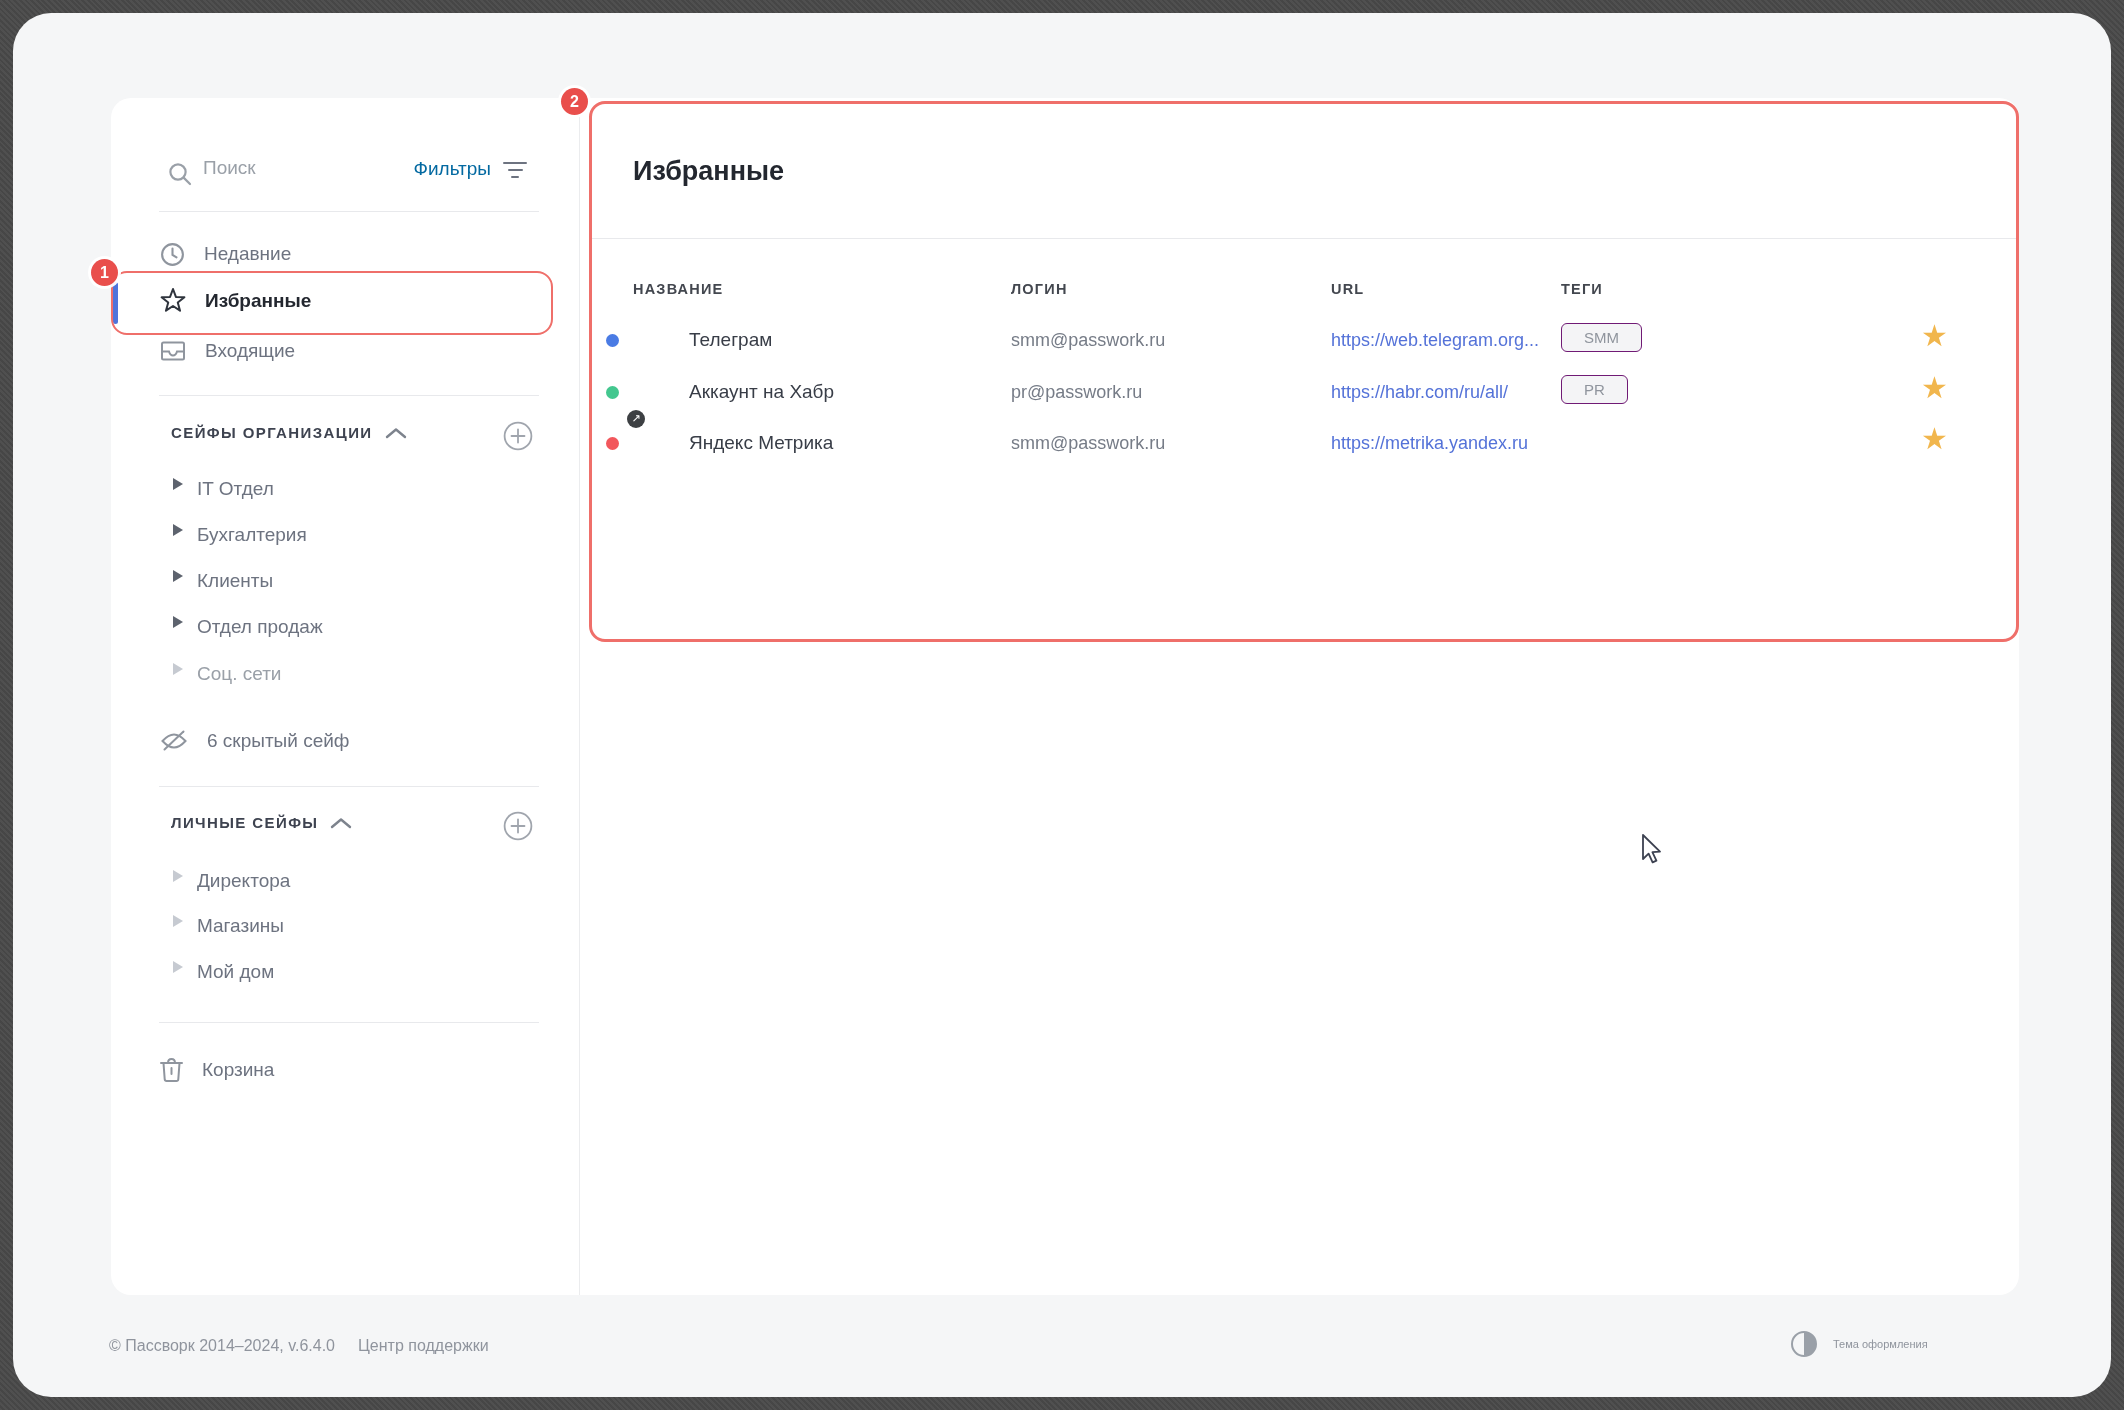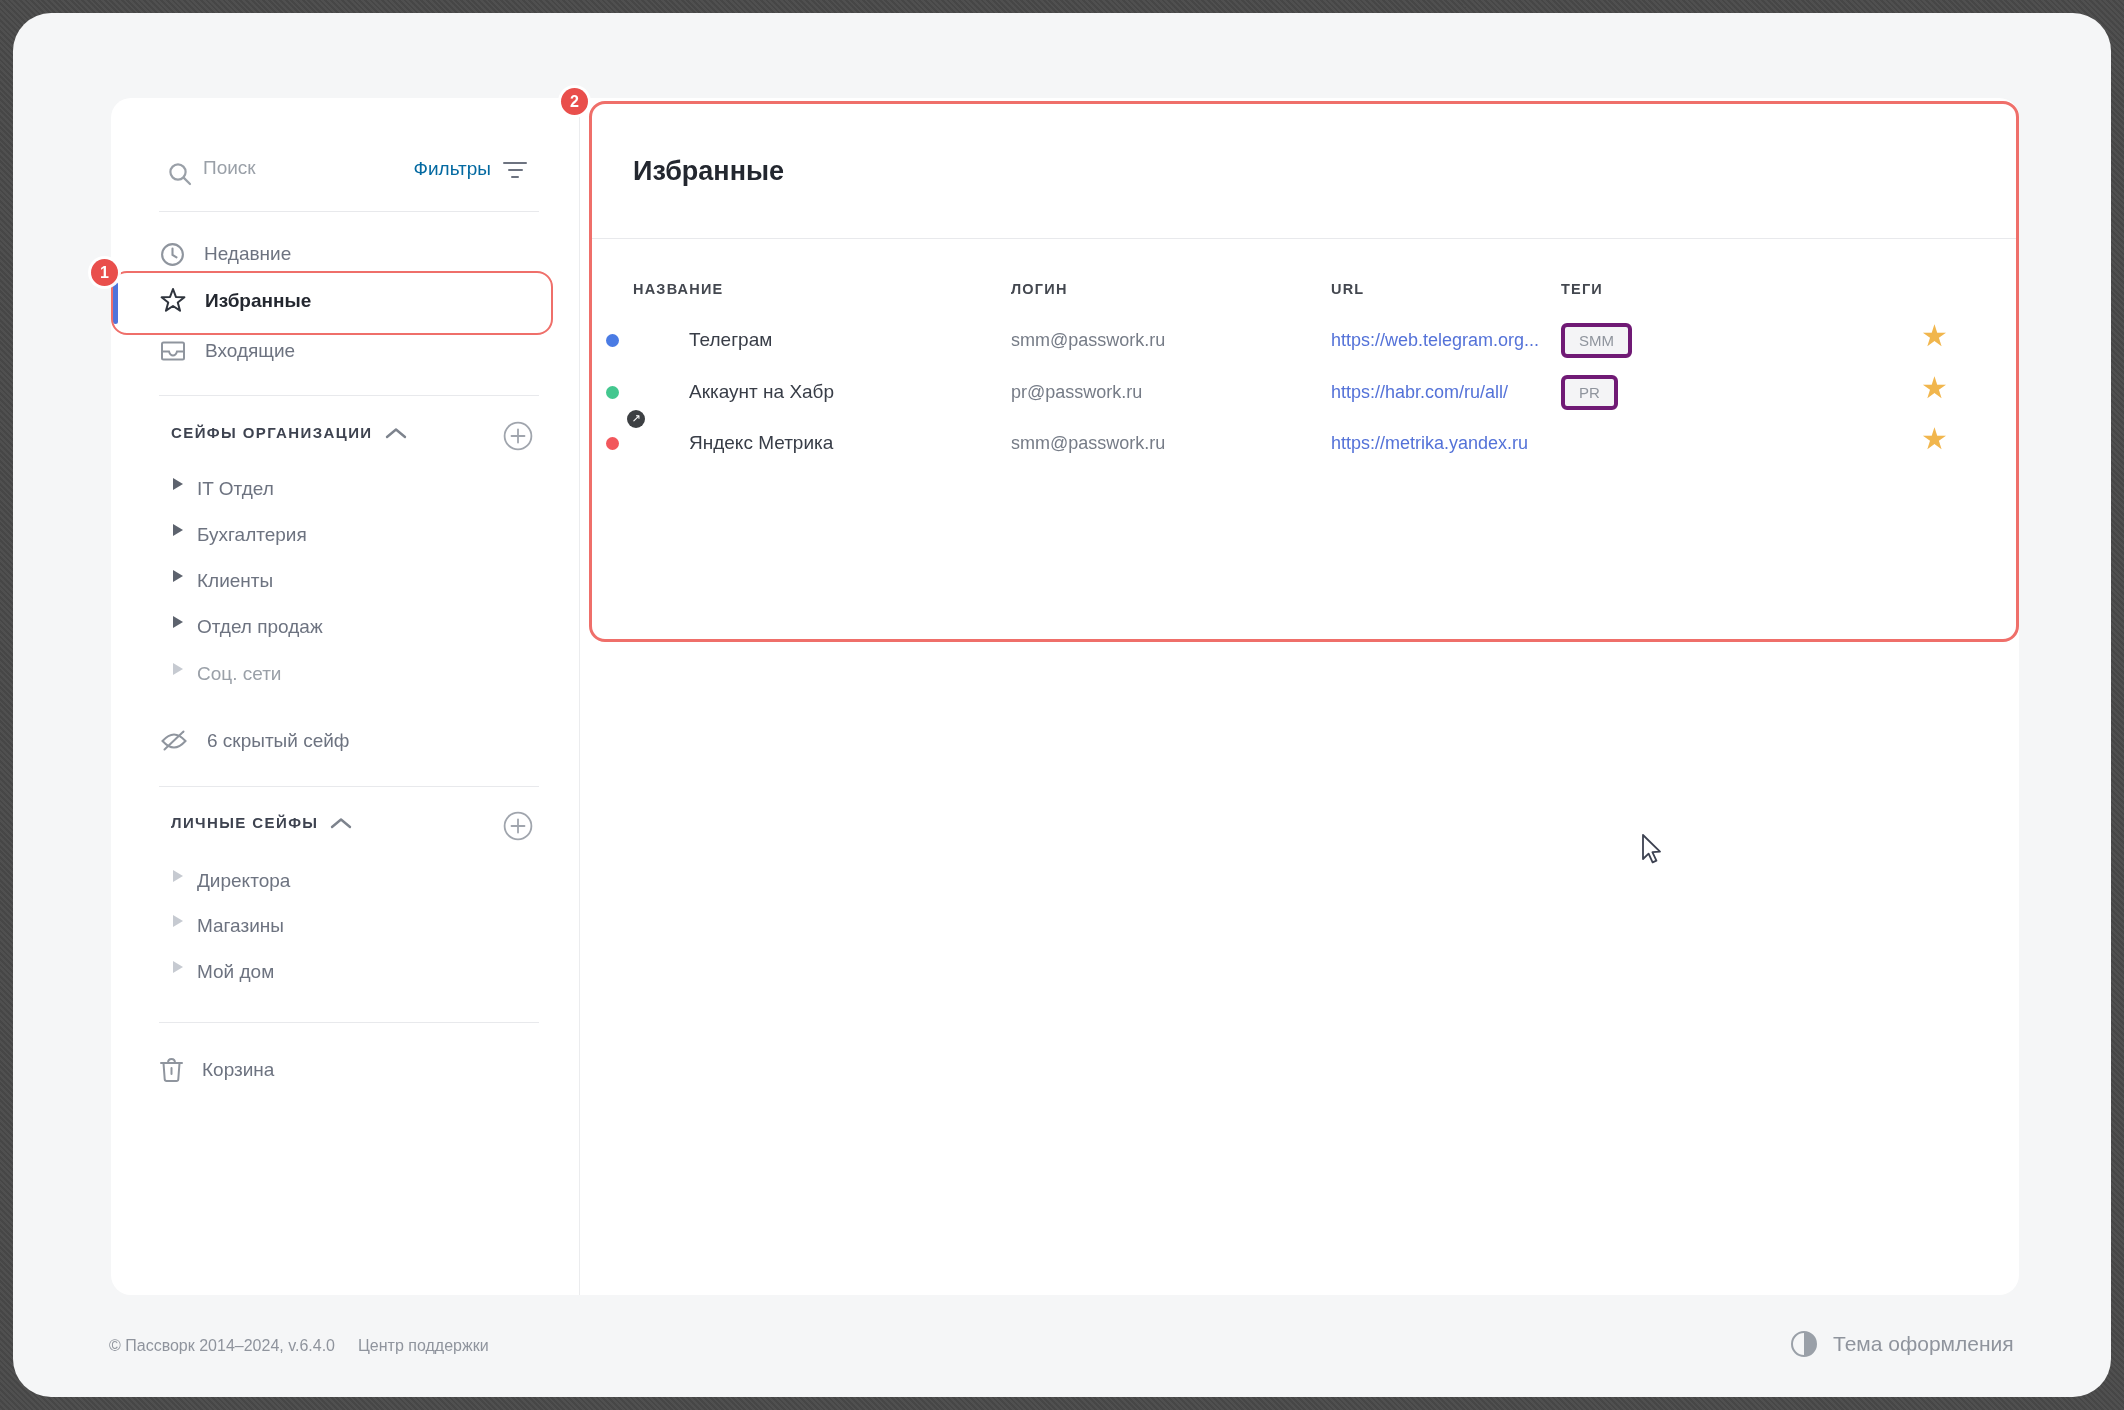--- a/index.html
+++ b/index.html
@@ -61,21 +61,21 @@
   
   .main-box{position:absolute;left:478px;top:3px;width:1427px;height:538px;}
   .main-title{position:absolute;left:44px;top:55px;font-size:27px;font-weight:700;color:#23272f;}
   .tbl-head{position:absolute;top:180px;font-size:14.5px;font-weight:700;letter-spacing:1.2px;color:#43474f;}
   .row{position:absolute;left:0;width:100%;height:48px;cursor:pointer;}
   .dot{position:absolute;left:17px;top:17px;width:13px;height:13px;border-radius:50%;}
   .svc-icon{position:absolute;left:42px;top:5px;width:37px;height:37px;}
   .cell-name{position:absolute;left:100px;top:12px;font-size:19px;color:#383d47;}
   .cell-login{position:absolute;left:422px;top:13px;font-size:18px;color:#767c87;}
   .cell-url{position:absolute;left:742px;top:13px;font-size:18px;color:#5472d8;cursor:pointer;}
-  .chip{position:absolute;left:972px;top:6px;padding:5px 14px;border:4px solid #701a75;border-radius:6px;
+  .chip{position:absolute;left:972px;top:6px;padding:5px 22px;border:1px solid #701a75;border-radius:6px;
     background:#f4f4f6;font-size:15px;color:#8f949d;cursor:pointer;}
   .fav-star{position:absolute;left:1332px;top:4px;font-size:30px;line-height:30px;color:#f1b64d;
     font-family:"DejaVu Sans",sans-serif;cursor:pointer;}
   
   .tg{width:37px;height:37px;border-radius:50%;background:linear-gradient(180deg,#45b8e8,#2a96cf);position:relative;}
   .habr{width:37px;height:37px;border-radius:9px;background:#5f90aa;position:relative;}
   .metrika{width:37px;height:37px;border-radius:50%;position:relative;
     background:conic-gradient(#ffd43b 0deg 160deg,#ffffff 160deg 206deg,#3567d9 206deg 360deg);}
   .metrika-badge{position:absolute;left:-4px;bottom:-3px;width:18px;height:18px;border-radius:50%;
     background:#3d4043;color:#fff;font-size:11px;line-height:18px;text-align:center;
@@ -85,21 +85,21 @@
   .ann-badge{position:absolute;width:27px;height:27px;border-radius:50%;background:#e94f4c;
     box-shadow:0 0 0 3px rgba(255,255,255,.95);color:#fff;font-size:16px;font-weight:700;
     display:flex;align-items:center;justify-content:center;pointer-events:none;}
   
   .footer{position:absolute;left:0;bottom:0;width:100%;height:90px;}
   .f-copy{position:absolute;left:96px;top:30px;font-size:16px;color:#8f949d;}
   .f-support{position:absolute;left:345px;top:30px;font-size:16px;color:#8f949d;cursor:pointer;}
   .f-theme{position:absolute;left:1778px;top:24px;display:flex;align-items:center;gap:16px;cursor:pointer;}
   .theme-icon{width:22px;height:22px;border-radius:50%;border:2.5px solid #9aa0a8;
     background:linear-gradient(90deg,transparent 0 50%,#9aa0a8 50% 100%);}
-  .f-theme span{font-size:21px;color:#8f949d;}
+  .f-theme span{font-size:11px;color:#8f949d;}
   .cursor{position:absolute;left:1628px;top:821px;pointer-events:none;}
 </style>
 </head>
 <body>
 
 <div class="frame-noise"></div>
 
 <div class="window">
 
 

